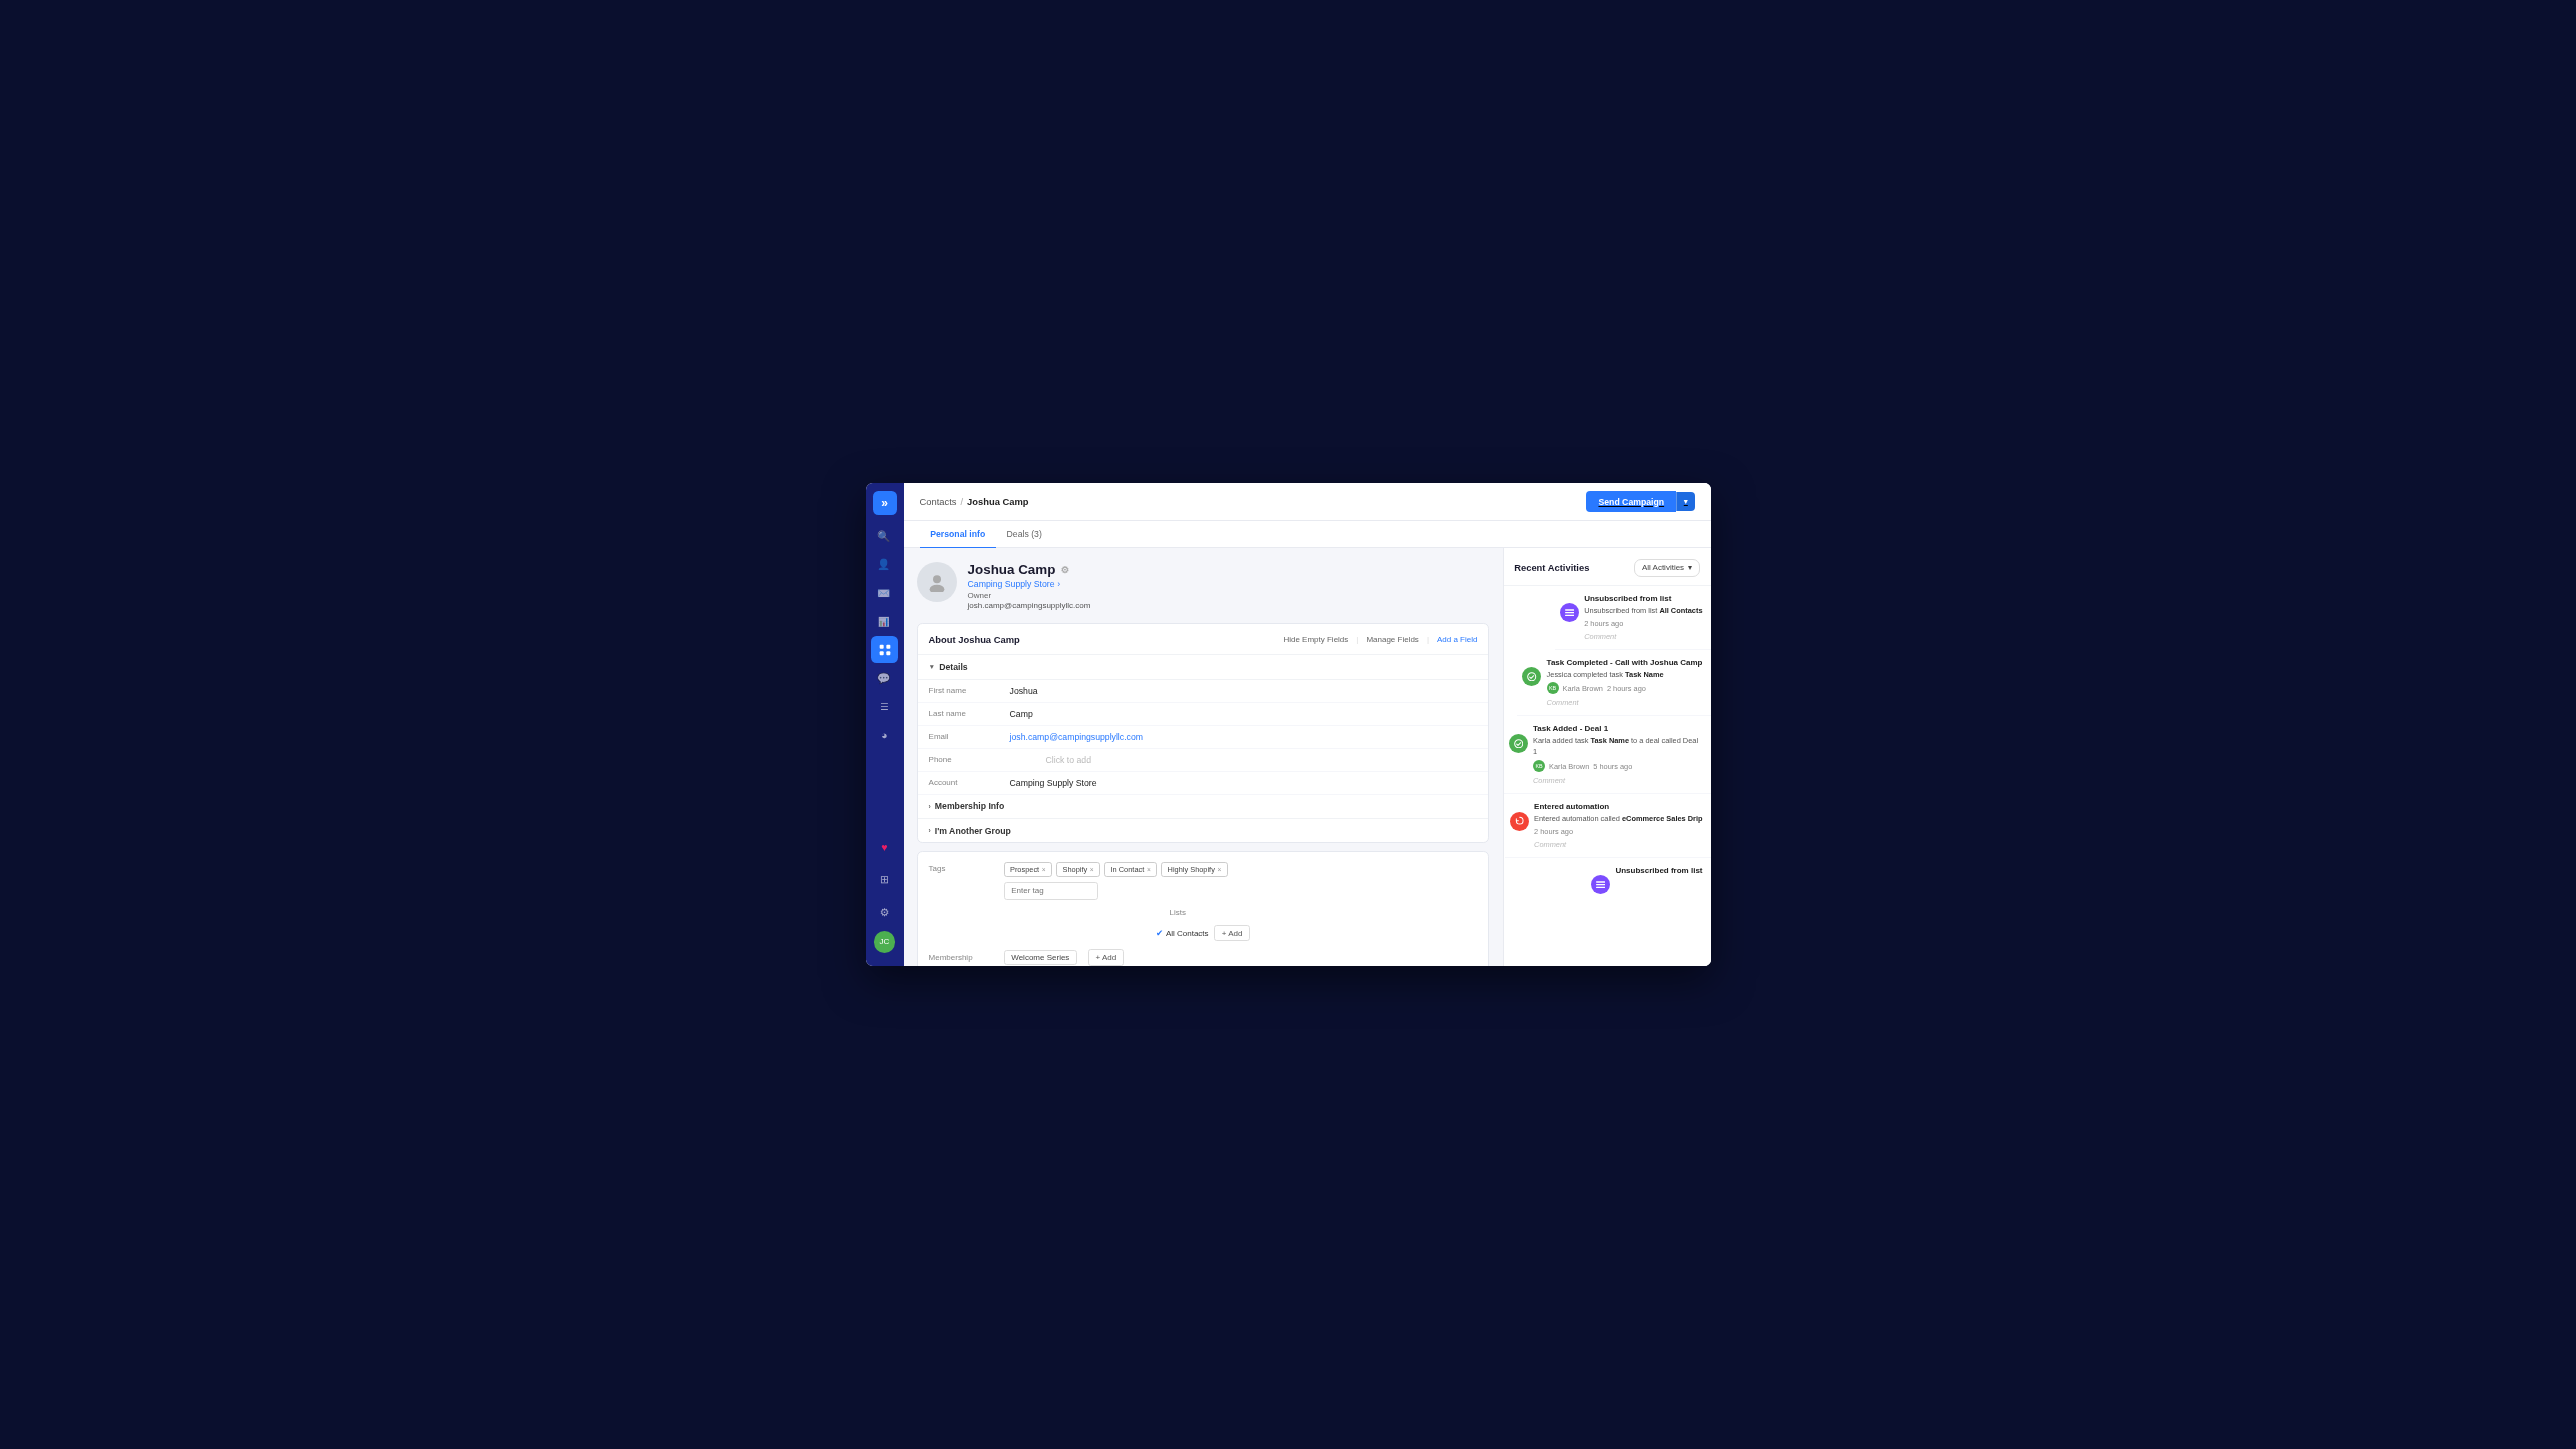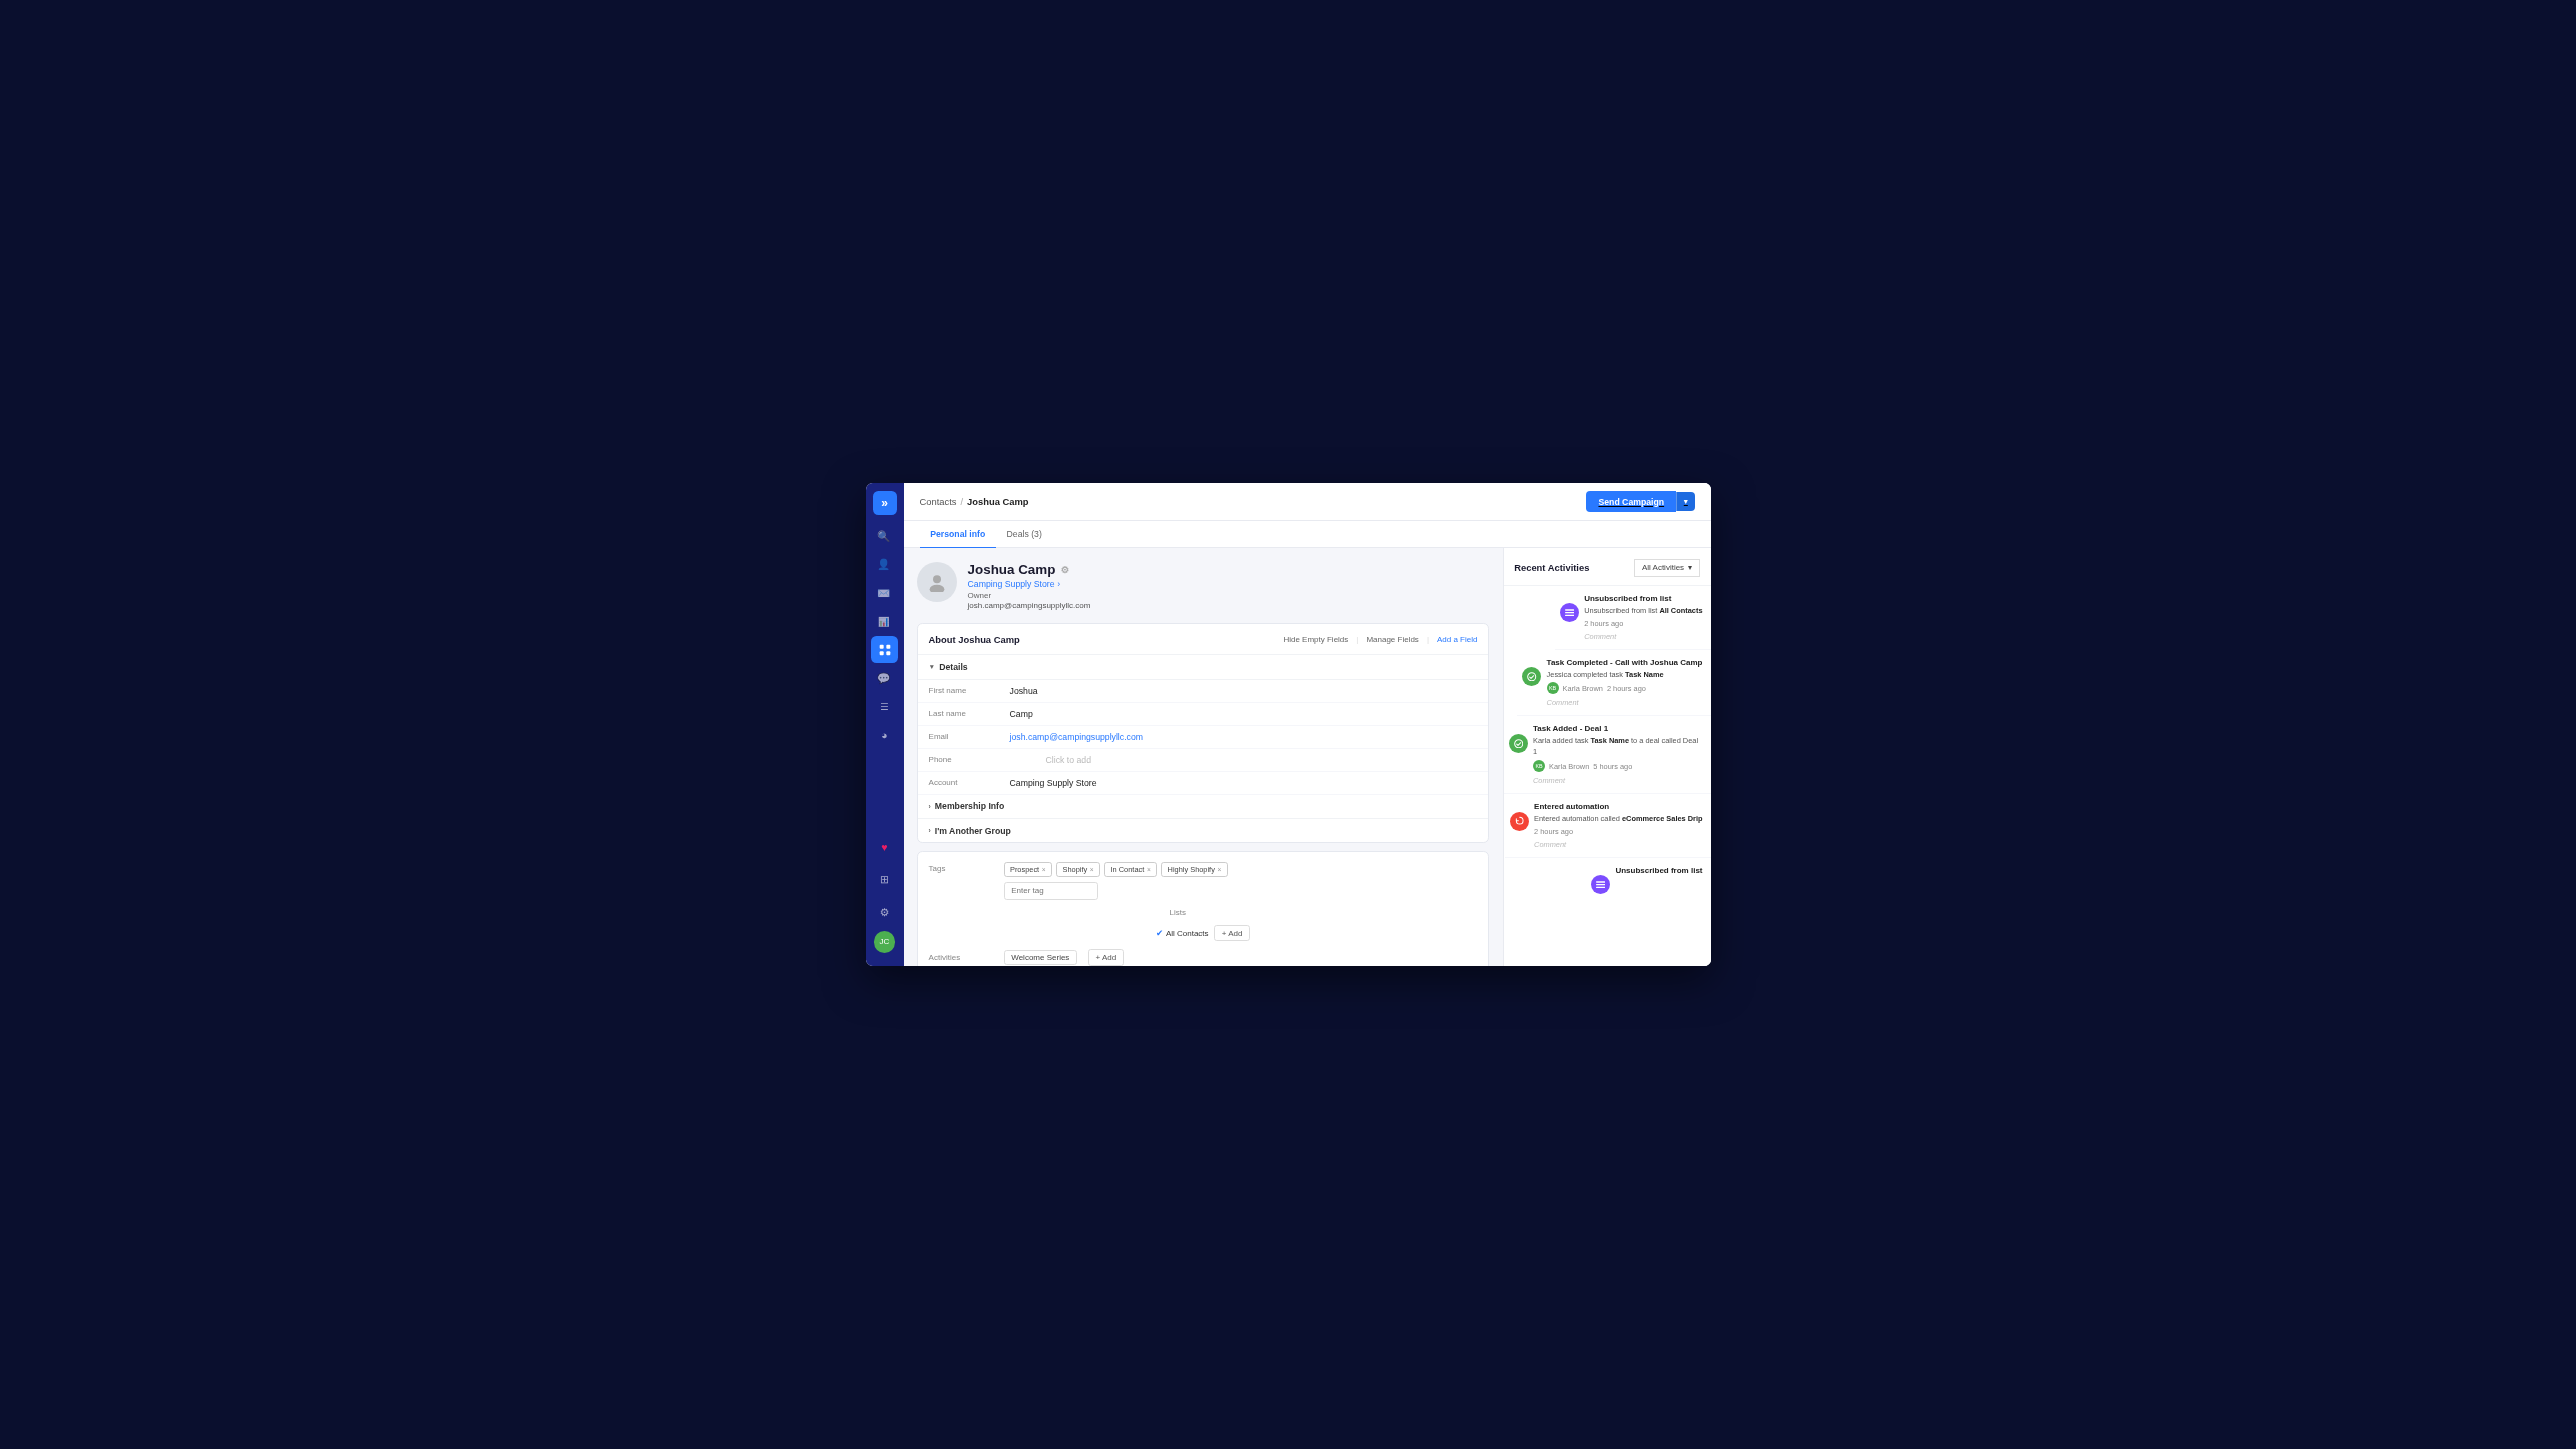--- a/index.html
+++ b/index.html
@@ -441,21 +441,21 @@
       font-size: 9.4px;
       font-weight: 700;
       color: #1a1a2e;
     }
     .activities-filter {
       display: flex;
       align-items: center;
       gap: 4px;
       padding: 3.4px 6.7px;
       border: 0.7px solid #ddd;
-      border-radius: 0;
+      border-radius: 7px;
       font-size: 8px;
       color: #444;
       cursor: pointer;
       background: white;
     }
 
     .activity-title {
       font-size: 8px;
       font-weight: 600;
       color: #222;
@@ -699,21 +699,21 @@
             <div class="lists-content">
               <div class="list-check">
                 <span class="list-check-icon">✔</span>
                 <span>All Contacts</span>
               </div>
               <button class="btn-add-small">+ Add</button>
             </div>
           </div>
 
           <div class="automations-row">
-            <div class="automations-label">Activities</div>
+            <div class="automations-label">Membership</div>
             <div style="display:flex;align-items:center;gap:5.4px;">
               <span class="automation-chip">Welcome Series</span>
               <button class="btn-add-small">+ Add</button>
             </div>
           </div>
         </div>
 
         <div class="tasks-card">
           <div class="tasks-header">
             

